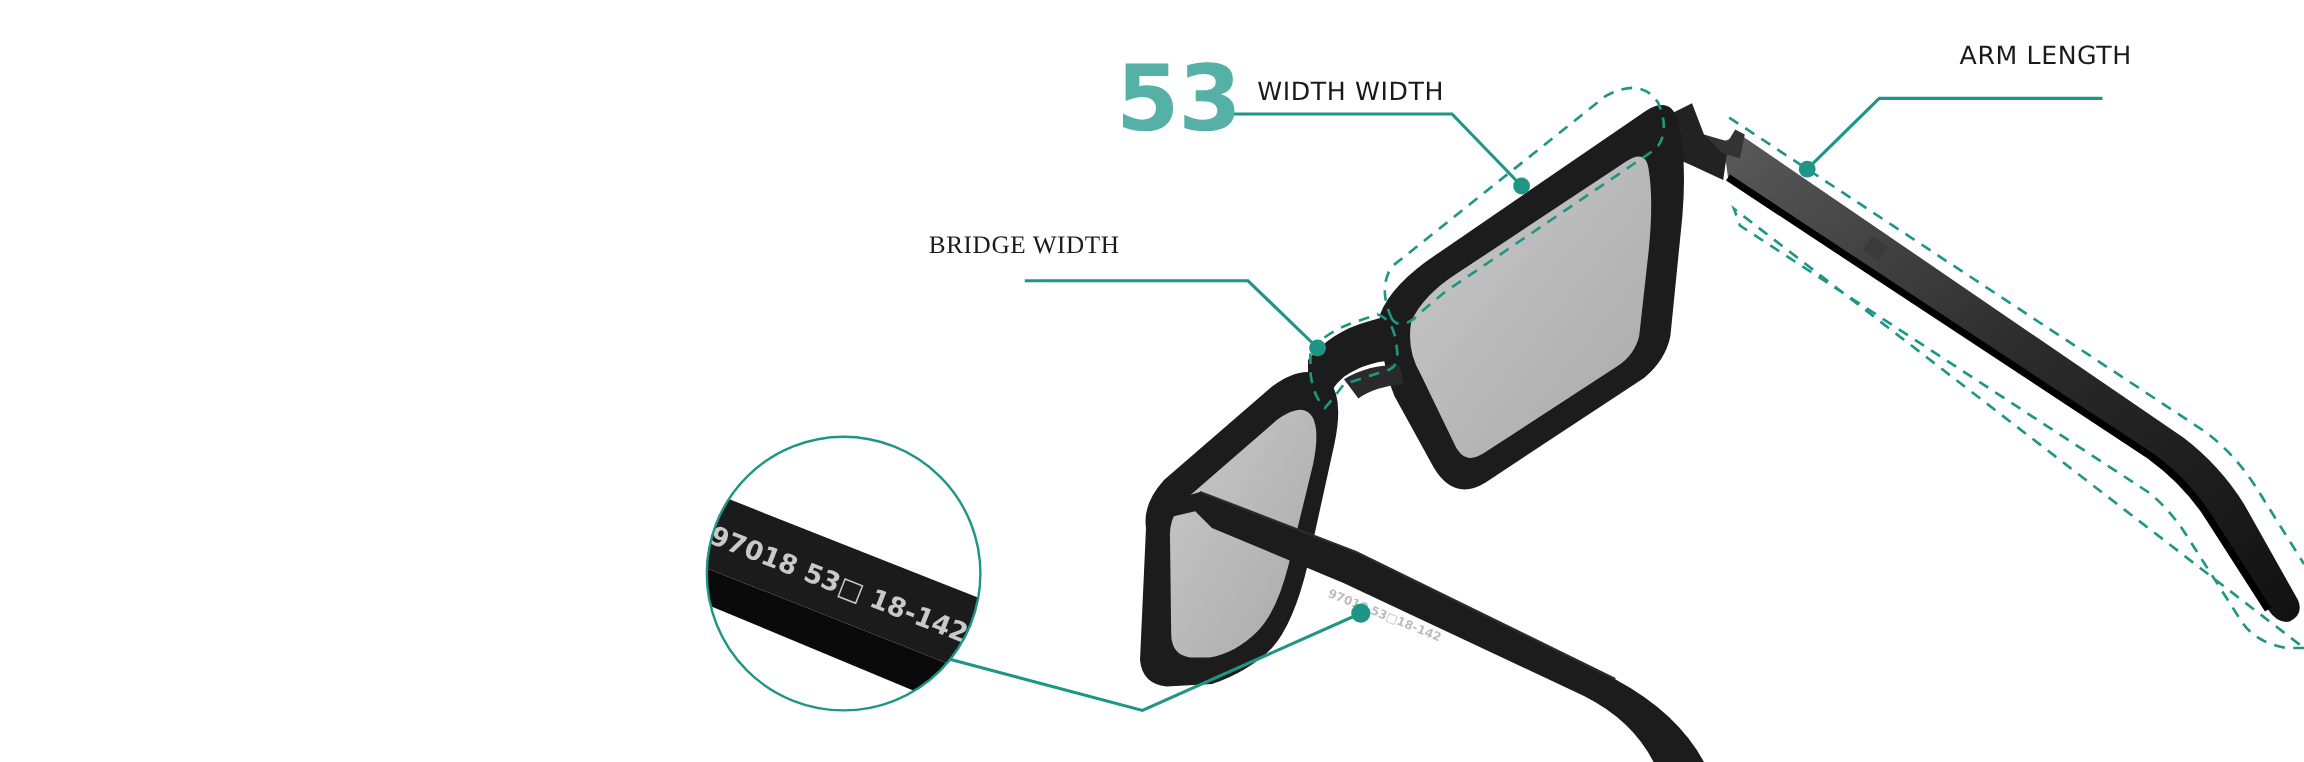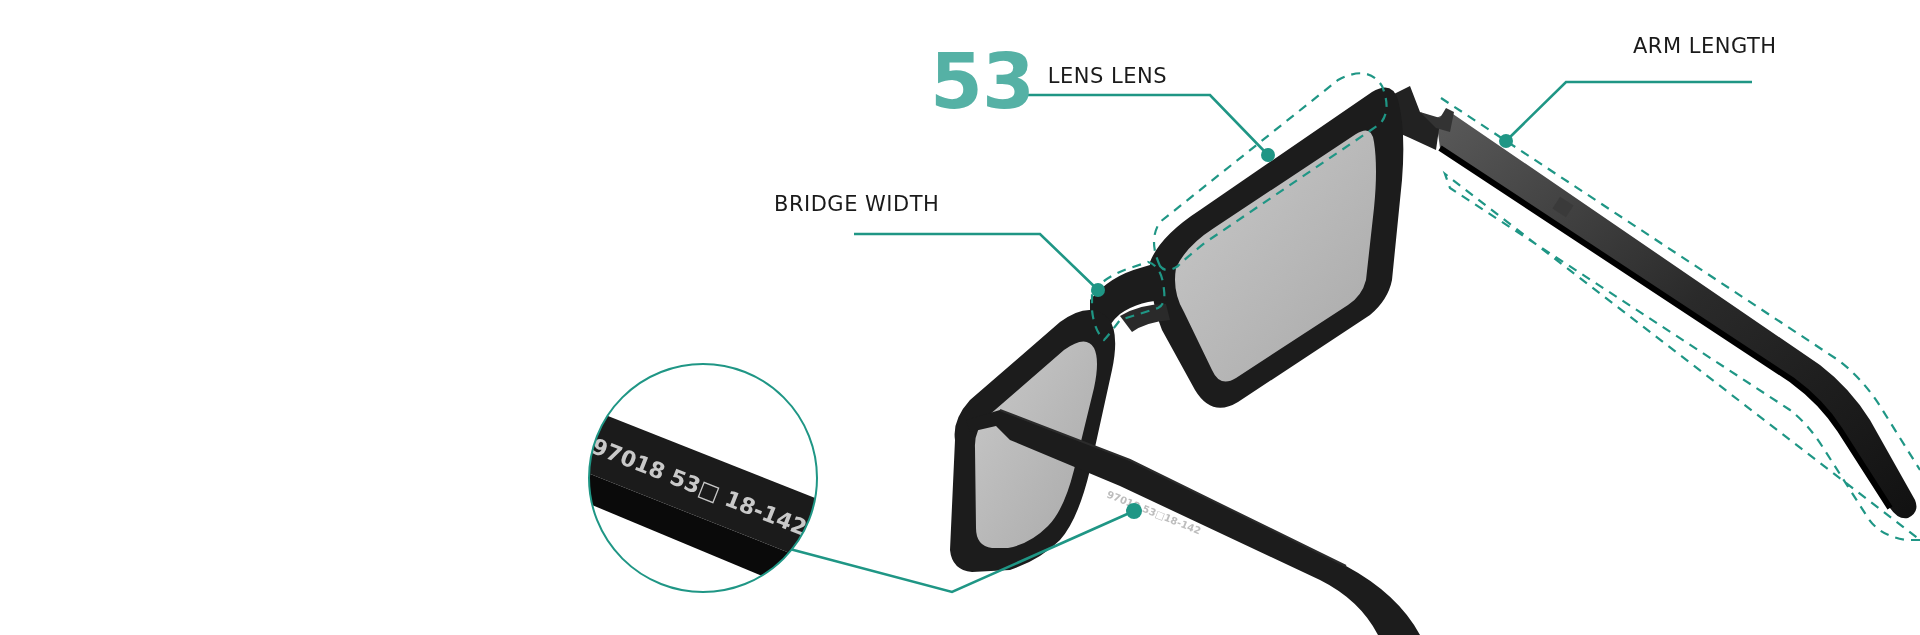--- a/index.html
+++ b/index.html
@@ -5,21 +5,21 @@
   html, body { margin: 0; padding: 0; background: #ffffff; }
   body { width: 1920px; height: 635px; position: relative; overflow: hidden; font-family: "Liberation Sans", "DejaVu Sans", sans-serif; }
   .stage { position: absolute; left: 0; top: 0; width: 1920px; height: 635px; }
   svg.art { position: absolute; left: 0; top: 0; width: 1920px; height: 635px; }
   .callout { position: absolute; display: flex; align-items: flex-end; white-space: nowrap; }
   .num { color: #55b1a5; font-weight: 700; font-size: 76px; line-height: 0.8; letter-spacing: -1px; font-family: "DejaVu Sans", sans-serif; }
   .lbl { color: #1a1a1a; font-size: 21px; letter-spacing: 0.5px; line-height: 1; padding-bottom: 4px; font-family: "DejaVu Sans", sans-serif; }
   #c-lens { left: 930px; top: 52px; }
   #c-lens .lbl { margin-left: 14px; margin-bottom: 22px; }
   #c-bridge { left: 762px; top: 194px; }
-  #c-bridge .lbl { margin-left: 12px; margin-bottom: 6px; }
+  #c-bridge .lbl { margin-left: 12px; margin-bottom: 6px; font-family: Liberation Serif, serif; }
   #c-arm { left: 1601px; top: 36px; margin-left: 32px; }
   #c-arm .lbl { margin-right: 10px; margin-bottom: 24px; }
 </style>
 </head>
 <body>
 
 <div class="stage">
 
   <svg class="art" viewBox="0 0 1920 635" xmlns="http://www.w3.org/2000/svg">
     <defs>
@@ -99,21 +99,21 @@
         <text x="590" y="452" fill="#c9c9c9" font-family="DejaVu Sans, sans-serif" font-weight="700" font-size="22" transform="rotate(21.5 590 452)">
           <tspan>97018</tspan><tspan> </tspan><tspan>53</tspan><tspan>□</tspan><tspan> </tspan><tspan>18-142</tspan>
         </text>
       </g>
       <circle cx="703" cy="478" r="114" fill="none" stroke="#1f9685" stroke-width="2"></circle>
     </g>
   </svg>
 
   <div class="callout" id="c-lens">
     <span class="num">53</span>
-    <span class="lbl">LENS LENS</span>
+    <span class="lbl">WIDTH WIDTH</span>
   </div>
 
   <div class="callout" id="c-bridge">
     <span class="lbl">BRIDGE WIDTH</span>
   </div>
 
   <div class="callout" id="c-arm">
     <span class="lbl">ARM LENGTH</span>
   </div>
 

